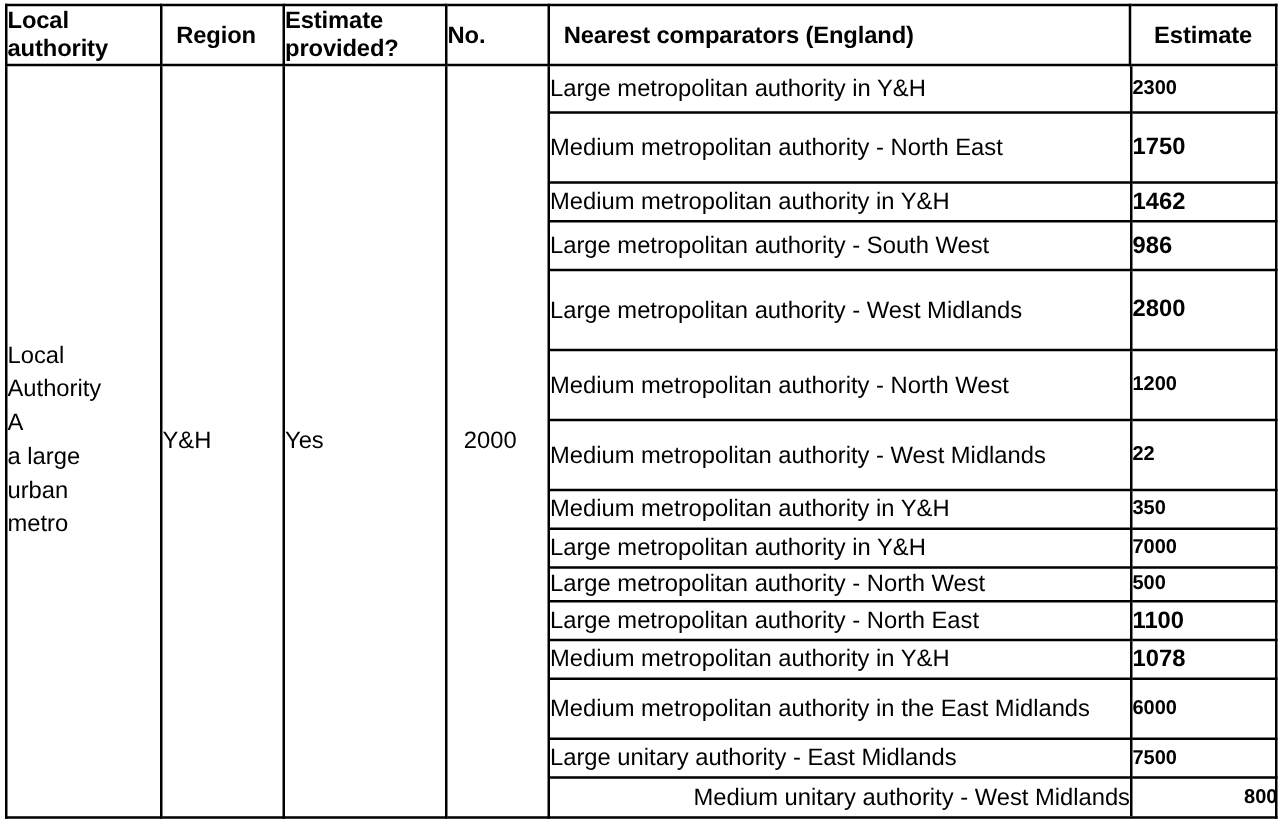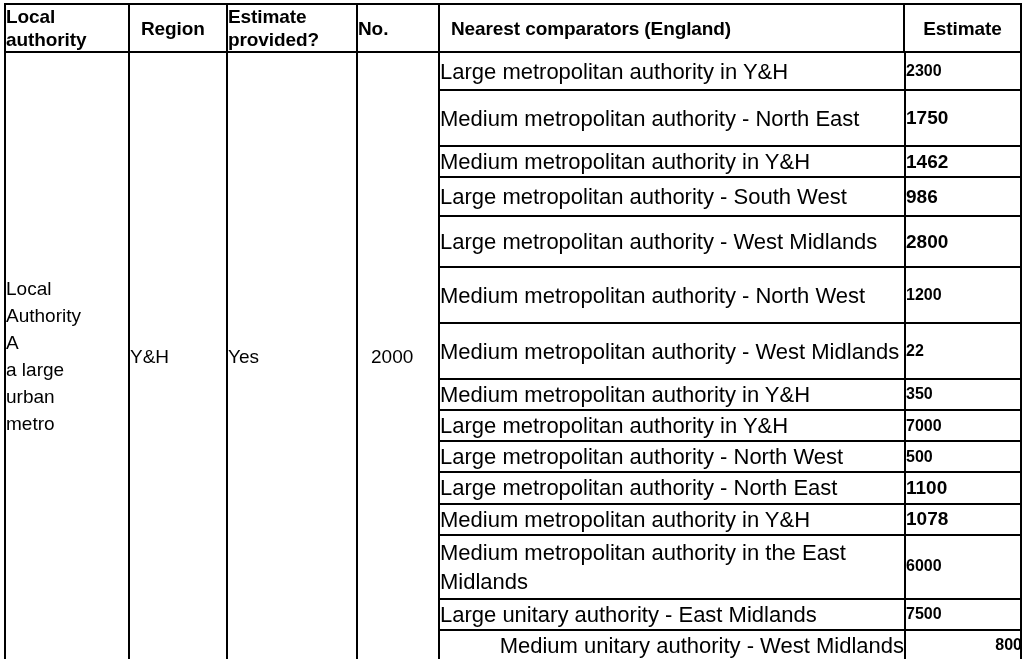--- a/index.html
+++ b/index.html
@@ -79,21 +79,21 @@
     padding: 0 8px 0 11px;
     vertical-align: middle;
     text-align: left;
   }
   td.plain.indent-more {
     padding-left: 13px;
   }
 
   
   td.comparator {
-    font-size: 22px;
+    font-size: 19px;
     line-height: 1.32;
     padding: 5px 6px 5px 11px;
     vertical-align: middle;
     text-align: left;
   }
   td.estimate {
     font-size: 19px;
     line-height: 1.3;
     padding: 4px 6px 4px 9px;
     vertical-align: middle;
@@ -180,21 +180,21 @@
                   <td class="estimate">1750</td>
                 </tr>
                 <tr style="height: 31px;">
                   <td class="comparator">Medium metropolitan authority in Y&amp;H</td>
                   <td class="estimate">1462</td>
                 </tr>
                 <tr style="height: 39px;">
                   <td class="comparator">Large metropolitan authority -  South West</td>
                   <td class="estimate">986</td>
                 </tr>
-                <tr style="height: 51px;">
+                <tr style="height: 64px;">
                   <td class="comparator">Large metropolitan authority - West Midlands</td>
                   <td class="estimate">2800</td>
                 </tr>
                 <tr style="height: 56px;">
                   <td class="comparator">Medium metropolitan authority - North West</td>
                   <td class="estimate bold">1200</td>
                 </tr>
                 <tr style="height: 56px;">
                   <td class="comparator">Medium metropolitan authority - West Midlands</td>
                   <td class="estimate bold">22</td>
@@ -212,21 +212,21 @@
                   <td class="estimate bold">500</td>
                 </tr>
                 <tr style="height: 31px; margin-top: 21px;">
                   <td class="comparator">Large metropolitan authority - North East</td>
                   <td class="estimate">1100</td>
                 </tr>
                 <tr style="height: 31px;">
                   <td class="comparator">Medium metropolitan authority in Y&amp;H</td>
                   <td class="estimate">1078</td>
                 </tr>
-                <tr style="height: 64px;">
+                <tr style="height: 48px;">
                   <td class="comparator">Medium metropolitan authority in the East Midlands</td>
                   <td class="estimate bold">6000</td>
                 </tr>
                 <tr style="height: 31px;">
                   <td class="comparator">Large unitary authority - East Midlands</td>
                   <td class="estimate bold">7500</td>
                 </tr>
                 <tr style="height: 31px;">
                   <td class="comparator">Medium unitary authority - West Midlands</td>
                   <td class="estimate bold">800</td>

